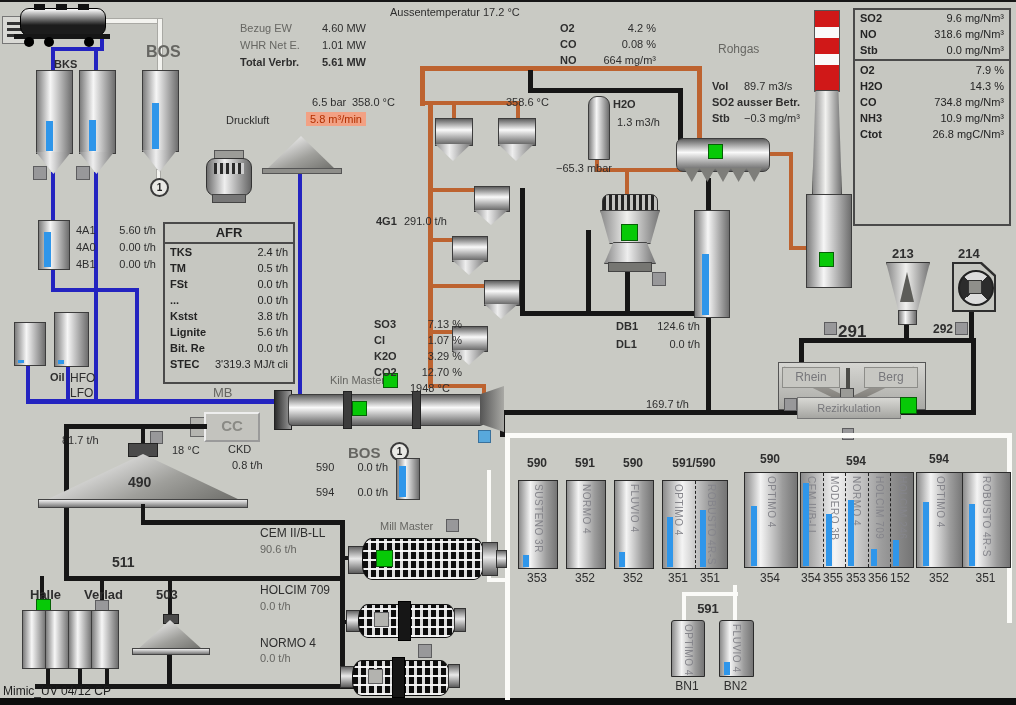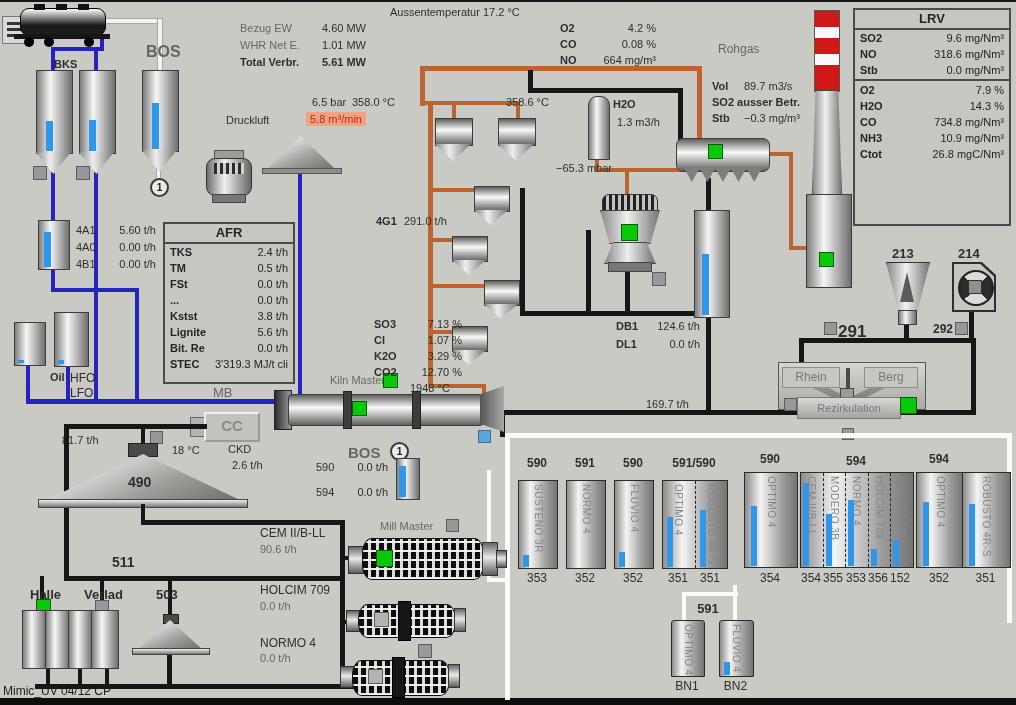--- a/index.html
+++ b/index.html
@@ -203,21 +203,20 @@
   <div class="lbl b" style="left:712px;top:96px">SO2 ausser Betr.</div>
   <div class="lbl b" style="left:712px;top:112px">Stb</div>
   <div class="lbl" style="left:744px;top:112px">−0.3 mg/m³</div>
 
   <div style="position:absolute;left:814px;top:10px;width:24px;height:80px;border:1px solid #555;background:linear-gradient(180deg,#d01818 0 16px,#fafafa 16px 27px,#d01818 27px 43px,#fafafa 43px 54px,#d01818 54px 80px)"></div>
   <div style="position:absolute;left:812px;top:90px;width:28px;height:104px;background:linear-gradient(90deg,#8a8a8a,#f2f2f0 45%,#777);border:1px solid #444;clip-path:polygon(12% 0,88% 0,100% 100%,0 100%)"></div>
   <div class="cyl" style="left:806px;top:194px;width:44px;height:92px"></div>
   <div class="gsq" style="left:819px;top:252px;width:13px;height:13px"></div>
 
   <div class="panel" style="left:853px;top:8px;width:154px;height:214px">
-    <div class="ptitle">LRV</div>
     <div class="prow">
         <span class="k">SO2</span>
         <span>9.6 mg/Nm³</span>
       </div>
     <div class="prow">
         <span class="k">NO</span>
         <span>318.6 mg/Nm³</span>
       </div>
     <div class="prow">
         <span class="k">Stb</span>
@@ -310,21 +309,21 @@
   <div class="gsq" style="left:352px;top:401px;width:13px;height:13px"></div>
   <div style="position:absolute;left:480px;top:386px;width:24px;height:46px;background:linear-gradient(90deg,#555,#a9a9a5);clip-path:polygon(0 18%,100% 0,100% 100%,0 82%)"></div>
   <div class="bsq" style="left:478px;top:430px;width:11px;height:11px"></div>
   <div class="lbl g" style="left:330px;top:374px">Kiln Master</div>
   <div class="gsq" style="left:383px;top:373px;width:13px;height:13px"></div>
   <div class="lbl" style="left:410px;top:382px">1948 °C</div>
 
   <div style="position:absolute;left:190px;top:417px;width:15px;height:18px;background:#b5b5b0;border:1px solid #666"></div>
   <div style="position:absolute;left:204px;top:412px;width:52px;height:26px;background:#c3c3be;border:2px outset #eee;color:#8a8a85;font:bold 15px 'Liberation Sans',sans-serif;text-align:center;line-height:24px">CC</div>
   <div class="lbl" style="left:228px;top:443px">CKD</div>
-  <div class="lbl" style="left:232px;top:459px">2.6 t/h</div>
+  <div class="lbl" style="left:232px;top:459px">0.8 t/h</div>
   <div class="lbl" style="left:172px;top:444px">18 °C</div>
   <div class="lbl" style="left:62px;top:434px">81.7 t/h</div>
   <div class="qsq" style="left:150px;top:431px;width:11px;height:11px"></div>
 
   <div class="pk" style="left:64px;top:424px;width:5px;height:156px"></div>
   <div class="pk" style="left:64px;top:424px;width:143px;height:5px"></div>
   <div class="pk" style="left:141px;top:424px;width:4px;height:22px"></div>
   <div style="position:absolute;left:128px;top:443px;width:28px;height:12px;background:#4a4a4a;border:1px solid #222"></div>
   <div class="heap" style="left:44px;top:454px;width:198px;height:47px"></div>
   <div style="position:absolute;left:38px;top:499px;width:208px;height:7px;background:linear-gradient(180deg,#eee,#777);border:1px solid #444"></div>

